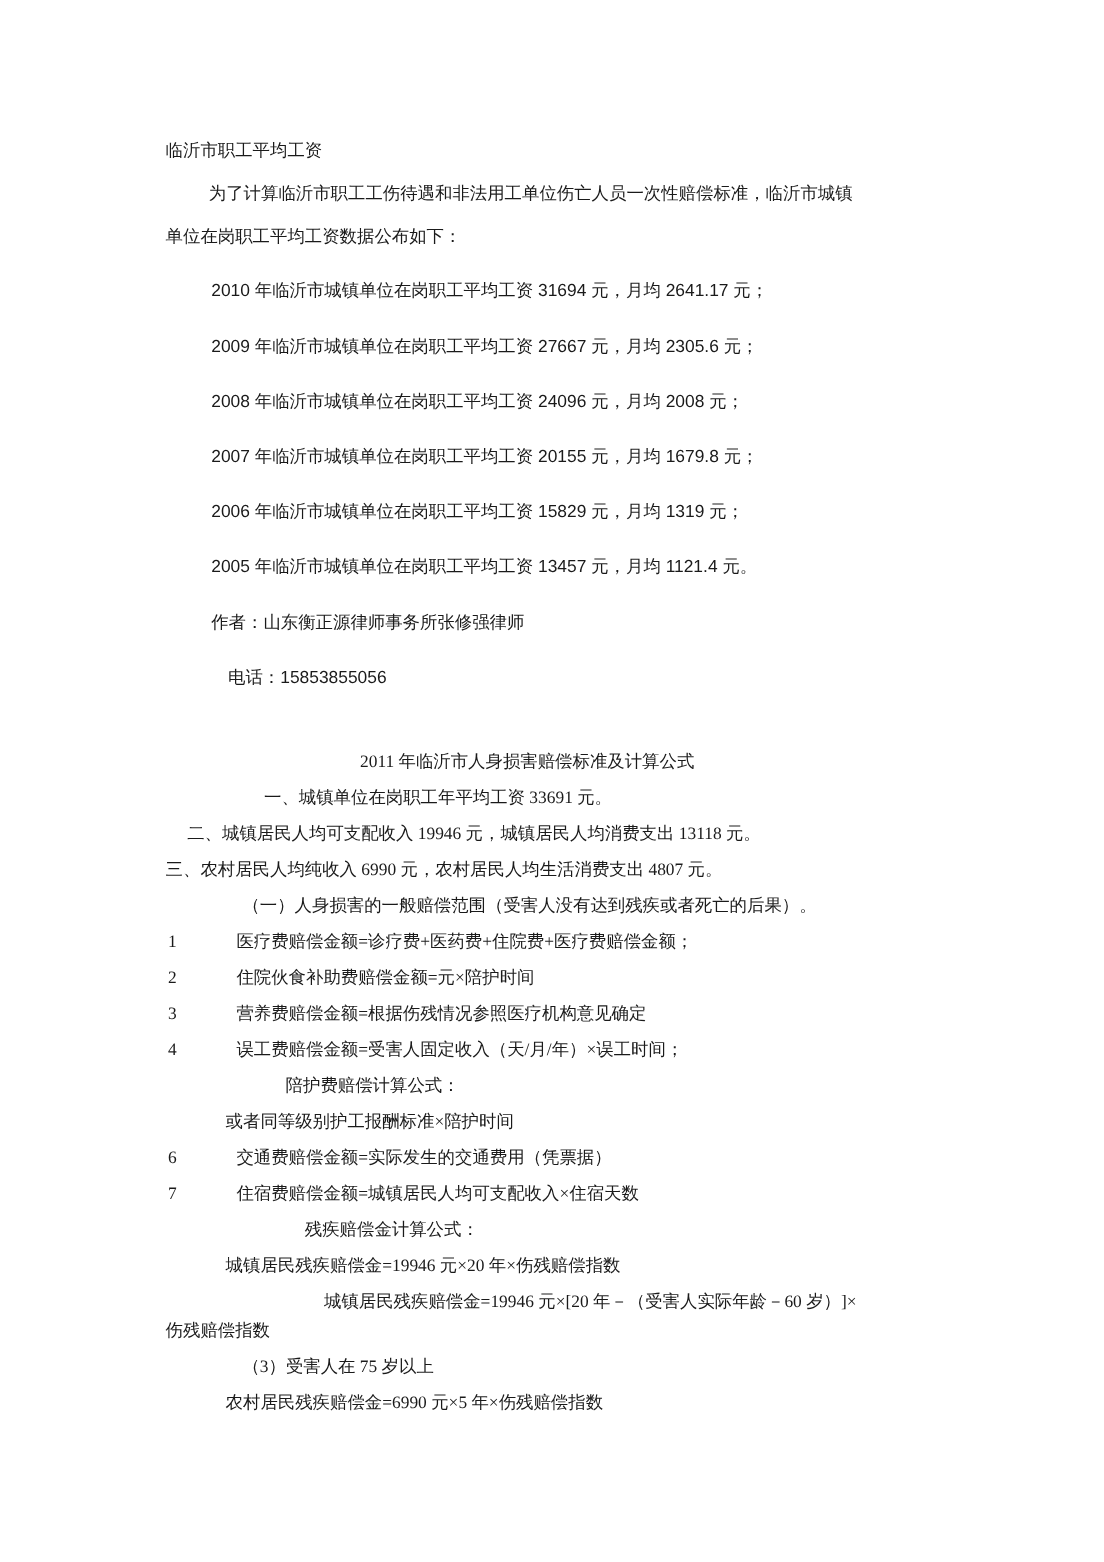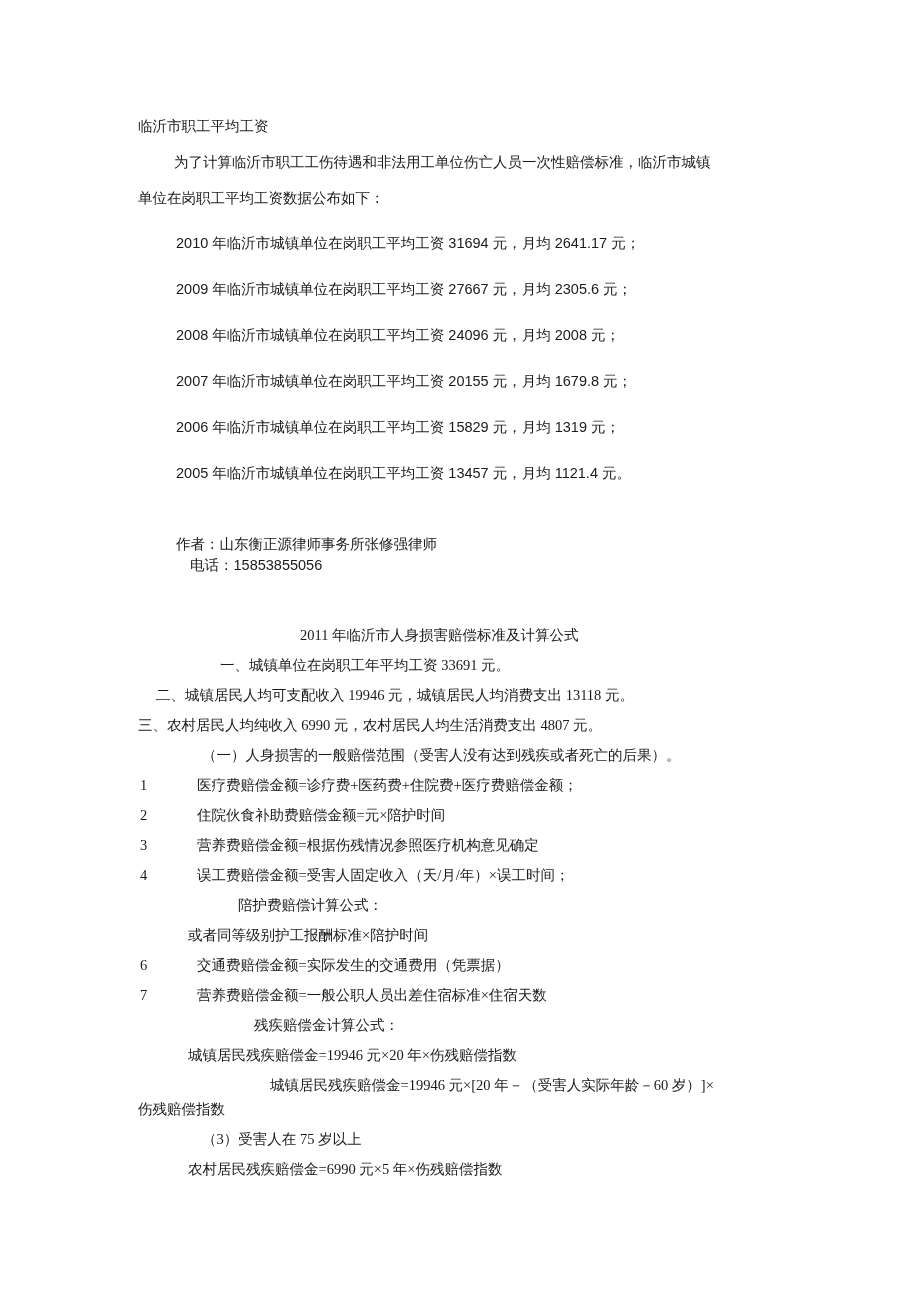--- a/index.html
+++ b/index.html
@@ -39,21 +39,21 @@
 <div class="line sans" style="left:174px; top:153px;">为了计算临沂市职工工伤待遇和非法用工单位伤亡人员一次性赔偿标准，临沂市城镇</div>
 <div class="line sans" style="left:138px; top:189px;">单位在岗职工平均工资数据公布如下：</div>
 
 <div class="line sans" style="left:176px; top:234px;">2010 年临沂市城镇单位在岗职工平均工资 31694 元，月均 2641.17 元；</div>
 <div class="line sans" style="left:176px; top:280px;">2009 年临沂市城镇单位在岗职工平均工资 27667 元，月均 2305.6 元；</div>
 <div class="line sans" style="left:176px; top:326px;">2008 年临沂市城镇单位在岗职工平均工资  24096 元，月均 2008 元；</div>
 <div class="line sans" style="left:176px; top:372px;">2007 年临沂市城镇单位在岗职工平均工资 20155 元，月均 1679.8 元；</div>
 <div class="line sans" style="left:176px; top:418px;">2006 年临沂市城镇单位在岗职工平均工资 15829 元，月均 1319 元；</div>
 <div class="line sans" style="left:176px; top:464px;">2005 年临沂市城镇单位在岗职工平均工资 13457 元，月均 1121.4 元。</div>
 
-<div class="line sans" style="left:176px; top:535px;text-align:center;">作者：山东衡正源律师事务所张修强律师</div>
+<div class="line sans" style="left:176px; top:510px;text-align:center;">作者：山东衡正源律师事务所张修强律师</div>
 <div class="line sans" style="left:190px; top:556px;">电话：15853855056</div>
 
 <div class="line serif" style="left:300px; top:626px;">2011 年临沂市人身损害赔偿标准及计算公式</div>
 <div class="line serif" style="left:220px; top:656px;">一、城镇单位在岗职工年平均工资 33691 元。</div>
 <div class="line serif" style="left:156px; top:686px;">二、城镇居民人均可支配收入 19946 元，城镇居民人均消费支出 13118 元。</div>
 <div class="line serif" style="left:138px; top:716px;">三、农村居民人均纯收入 6990 元，农村居民人均生活消费支出 4807 元。</div>
 
 <div class="line serif" style="left:202px; top:746px;">（一）人身损害的一般赔偿范围（受害人没有达到残疾或者死亡的后果）。</div>
 
 <div class="num" style="left:140px; top:776px;">1</div>
@@ -68,20 +68,20 @@
 <div class="num" style="left:140px; top:866px;">4</div>
 <div class="line serif" style="left:197px; top:866px;text-align:right;">误工费赔偿金额=受害人固定收入（天/月/年）×误工时间；</div>
 
 <div class="line serif" style="left:238px; top:896px;">陪护费赔偿计算公式：</div>
 <div class="line serif" style="left:188px; top:926px;">或者同等级别护工报酬标准×陪护时间</div>
 
 <div class="num" style="left:140px; top:956px;">6</div>
 <div class="line serif" style="left:197px; top:956px;">交通费赔偿金额=实际发生的交通费用（凭票据）</div>
 
 <div class="num" style="left:140px; top:986px;">7</div>
-<div class="line serif" style="left:197px; top:986px;">营养费赔偿金额=一般公职人员出差住宿标准×住宿天数</div>
+<div class="line serif" style="left:197px; top:986px;">住宿费赔偿金额=城镇居民人均可支配收入×住宿天数</div>
 
 <div class="line serif" style="left:254px; top:1016px;">残疾赔偿金计算公式：</div>
 <div class="line serif" style="left:188px; top:1046px;">城镇居民残疾赔偿金=19946 元×20 年×伤残赔偿指数</div>
 <div class="line serif" style="left:270px; top:1076px;">城镇居民残疾赔偿金=19946 元×[20 年－（受害人实际年龄－60 岁）]×</div>
 <div class="line serif" style="left:138px; top:1100px;">伤残赔偿指数</div>
 <div class="line serif" style="left:202px; top:1130px;">（3）受害人在 75 岁以上</div>
 <div class="line serif" style="left:188px; top:1160px;">农村居民残疾赔偿金=6990 元×5 年×伤残赔偿指数</div>
 
 </body></html>

